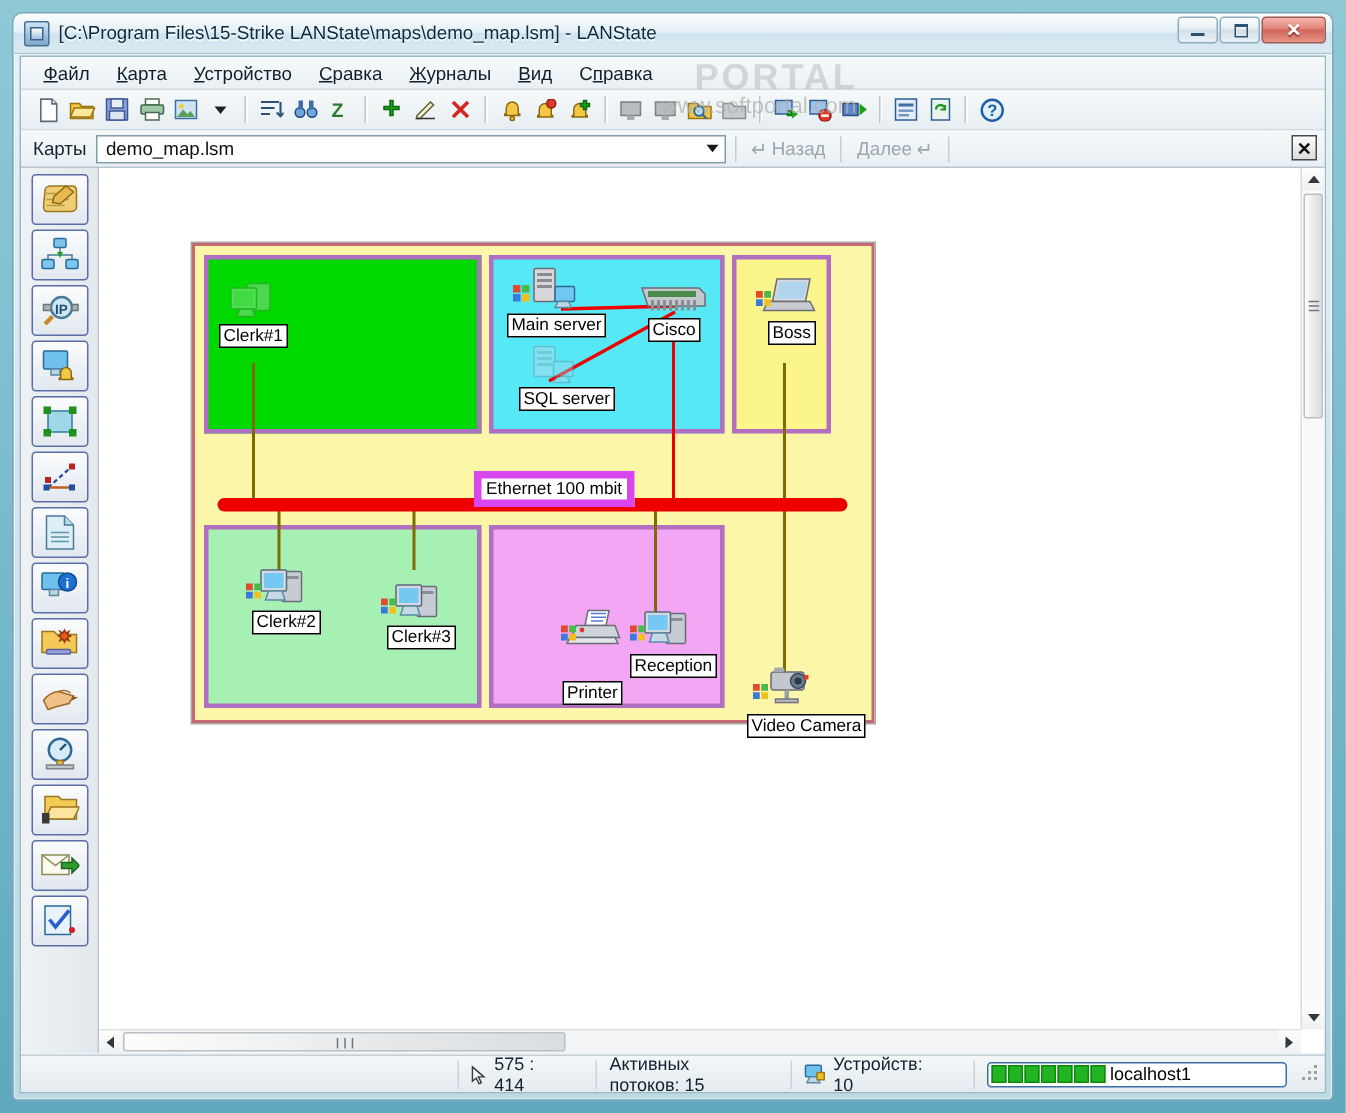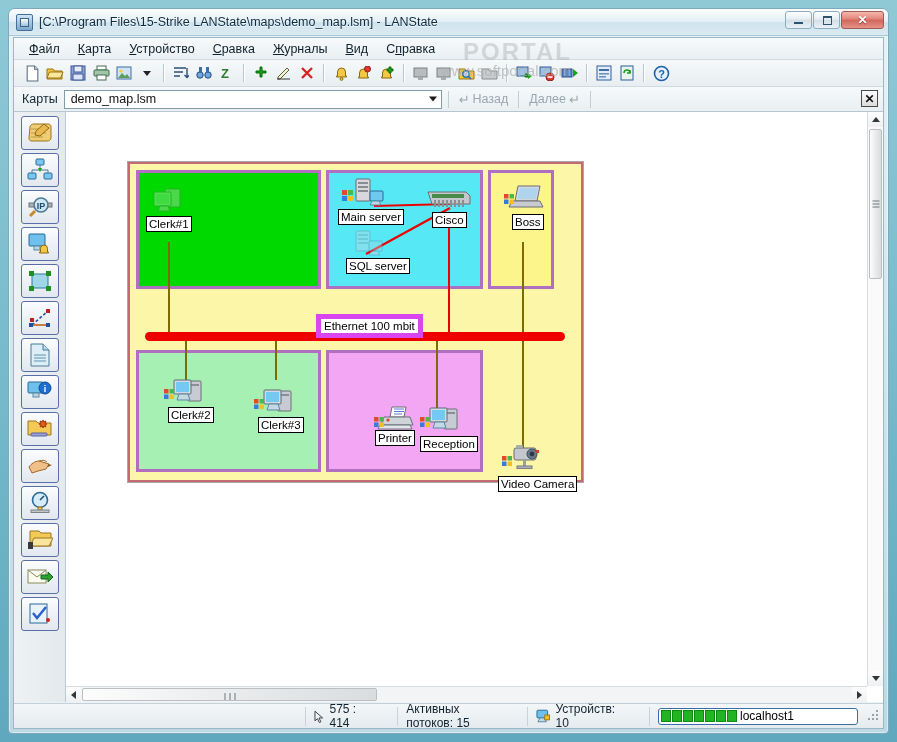--- a/index.html
+++ b/index.html
@@ -107,21 +107,21 @@
   }
   .sep { width: 2px; height: 18px; border-left: 1px solid #b9c6cd; border-right: 1px solid #ffffff; margin: 0 4px; }
 
   .mapsbar {
     height: 25px; display: flex; align-items: center; padding-left: 8px;
     background: linear-gradient(180deg,#f6f9fa,#e9eff2);
     border-bottom: 1px solid #b7c6ce; gap: 6px; position: relative;
   }
   .mapsbar .lbl { font-size: 12.5px; color: #132632; }
   .combo {
-    flex: none; width: 378px; height: 19px;
+    flex: none; width: 420px; height: 19px;
     background: #fff; border: 1px solid #7f9cab;
     display: flex; align-items: center; position: relative;
   }
   .combo .val { font-size: 12.5px; color: #111; padding-left: 6px; }
   .combo .arrow {
     position: absolute; right: 4px; top: 50%; transform: translateY(-50%);
     width: 0; height: 0; border-left: 4px solid transparent; border-right: 4px solid transparent;
     border-top: 5px solid #1b1b1b;
   }
   .navbtn { font-size: 12.5px; color: #9aa7ae; display: flex; align-items: center; gap: 3px; padding: 0 4px;}
@@ -726,21 +726,21 @@
                   <path d="M10 11h26l3 8H7z" fill="#cfd4da" stroke="#6a6e78"></path>
                   <circle cx="14" cy="14" r="1.6" fill="#e03a2f"></circle>
                   <path d="M6 19h30l2 4H4z" fill="#e2e6ea" stroke="#6a6e78"></path>
                   <g>
                     <rect x="0" y="11" width="4.5" height="4.5" fill="#e04a2f"></rect>
                       <rect x="5.5" y="11" width="4.5" height="4.5" fill="#4ab84a"></rect>
                     <rect x="0" y="16.5" width="4.5" height="4.5" fill="#3a7ad8"></rect>
                       <rect x="5.5" y="16.5" width="4.5" height="4.5" fill="#f0c020"></rect>
                   </g>
                 </svg>
-                <div class="nodelabel" style="left:1px; top:24px;text-align:center;">Printer</div>
+                <div class="nodelabel" style="left:1px; top:48px;text-align:center;">Printer</div>
               </div>
 
               <div style="position:absolute; left:290px; top:240px;">
                 <svg width="46" height="32" viewBox="0 0 46 32">
                   <rect x="24" y="5" width="13" height="20" rx="1" fill="#c6cbd4" stroke="#6a6e78"></rect>
                   <rect x="26" y="8" width="9" height="2" fill="#8a8e98"></rect>
                   <rect x="10" y="4" width="17" height="14" rx="1" fill="#d4dae2" stroke="#5a6a78"></rect>
                   <rect x="12" y="6" width="13" height="10" fill="#74c8f2"></rect>
                   <path d="M15 18l-2 6h13l-2-6z" fill="#c6d8e4" stroke="#5a8aa4"></path>
                   <g>

